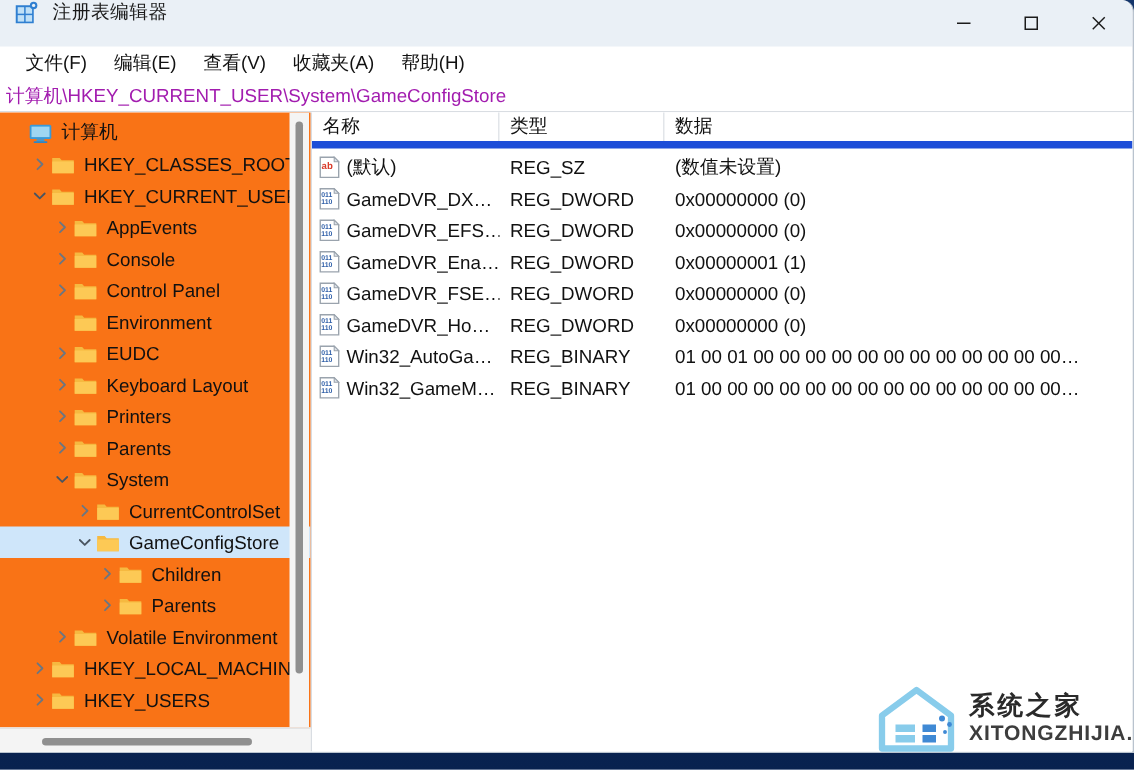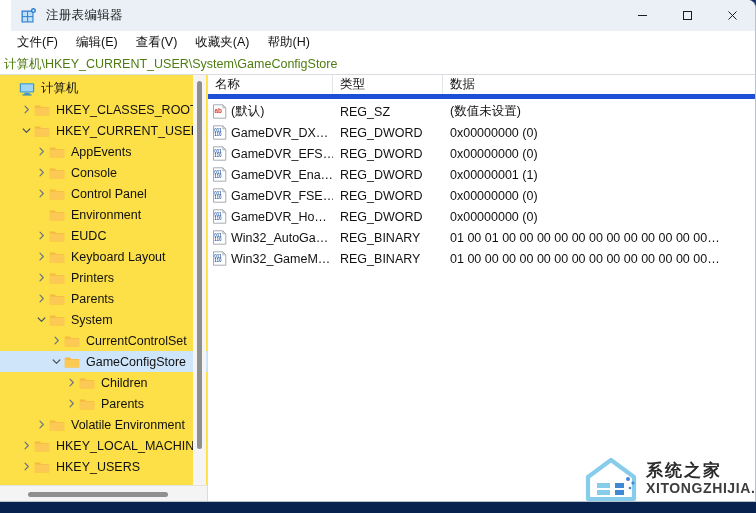--- a/index.html
+++ b/index.html
@@ -25,24 +25,23 @@
     border-top: none; border-left: none;
     border-radius: 0 8px 0 0;
     overflow: hidden;
     display: flex; flex-direction: column;
   }
 
   
   #titlebar {
     height: 31px; flex: none;
     background: #eaf0f6;
-    display: flex; align-items: center;
+    display: flex; align-items: flex-start;
     border-radius: 0 8px 0 0;
     position: relative;
-    margin-left: 11px;
   }
   #app-icon { margin-left: 9px; width: 17px; height: 17px; flex:none; position: relative; }
   #title-text {
     margin-left: 9px; font-size: 12.5px; color: #1b1b1b;
     letter-spacing: .3px;
   }
   .wbtn {
     width: 45px; height: 31px; flex: none;
     display: flex; align-items: center; justify-content: center;
     color: #1b1b1b;
@@ -61,37 +60,37 @@
     font-size: 12.5px; color: #111; padding: 3px 9px 4px 9px;
     white-space: nowrap;
   }
 
   
   #addressbar {
     height: 20px; flex: none; background: #ffffff;
     display: flex; align-items: center;
     padding-left: 4px;
     border-bottom: 1px solid #d9dde2;
-    font-size: 12.5px; color: #4d7c0f;
+    font-size: 12.5px; color: #a21caf;
     white-space: nowrap; overflow: hidden;
   }
 
   
   #split { flex: 1; display: flex; min-height: 0; background: #fff; }
 
   
   #treepane {
     width: 208px; flex: none;
     display: flex; flex-direction: column;
     border-right: 1px solid #d9dde2;
     background: #fff; position: relative;
   }
   #treescroll {
     flex: 1; position: relative; overflow: hidden;
-    background: #fde047;
+    background: #f97316;
   }
   #treelist { padding: 3px 0 0 0; }
   .tnode {
     height: 21px; display: flex; align-items: center;
     font-size: 12.5px; color: #111; white-space: nowrap;
     position: relative;
   }
   .tnode.sel { background: #cfe6fa; }
   .chev {
     width: 15px; flex: none; text-align: center;

